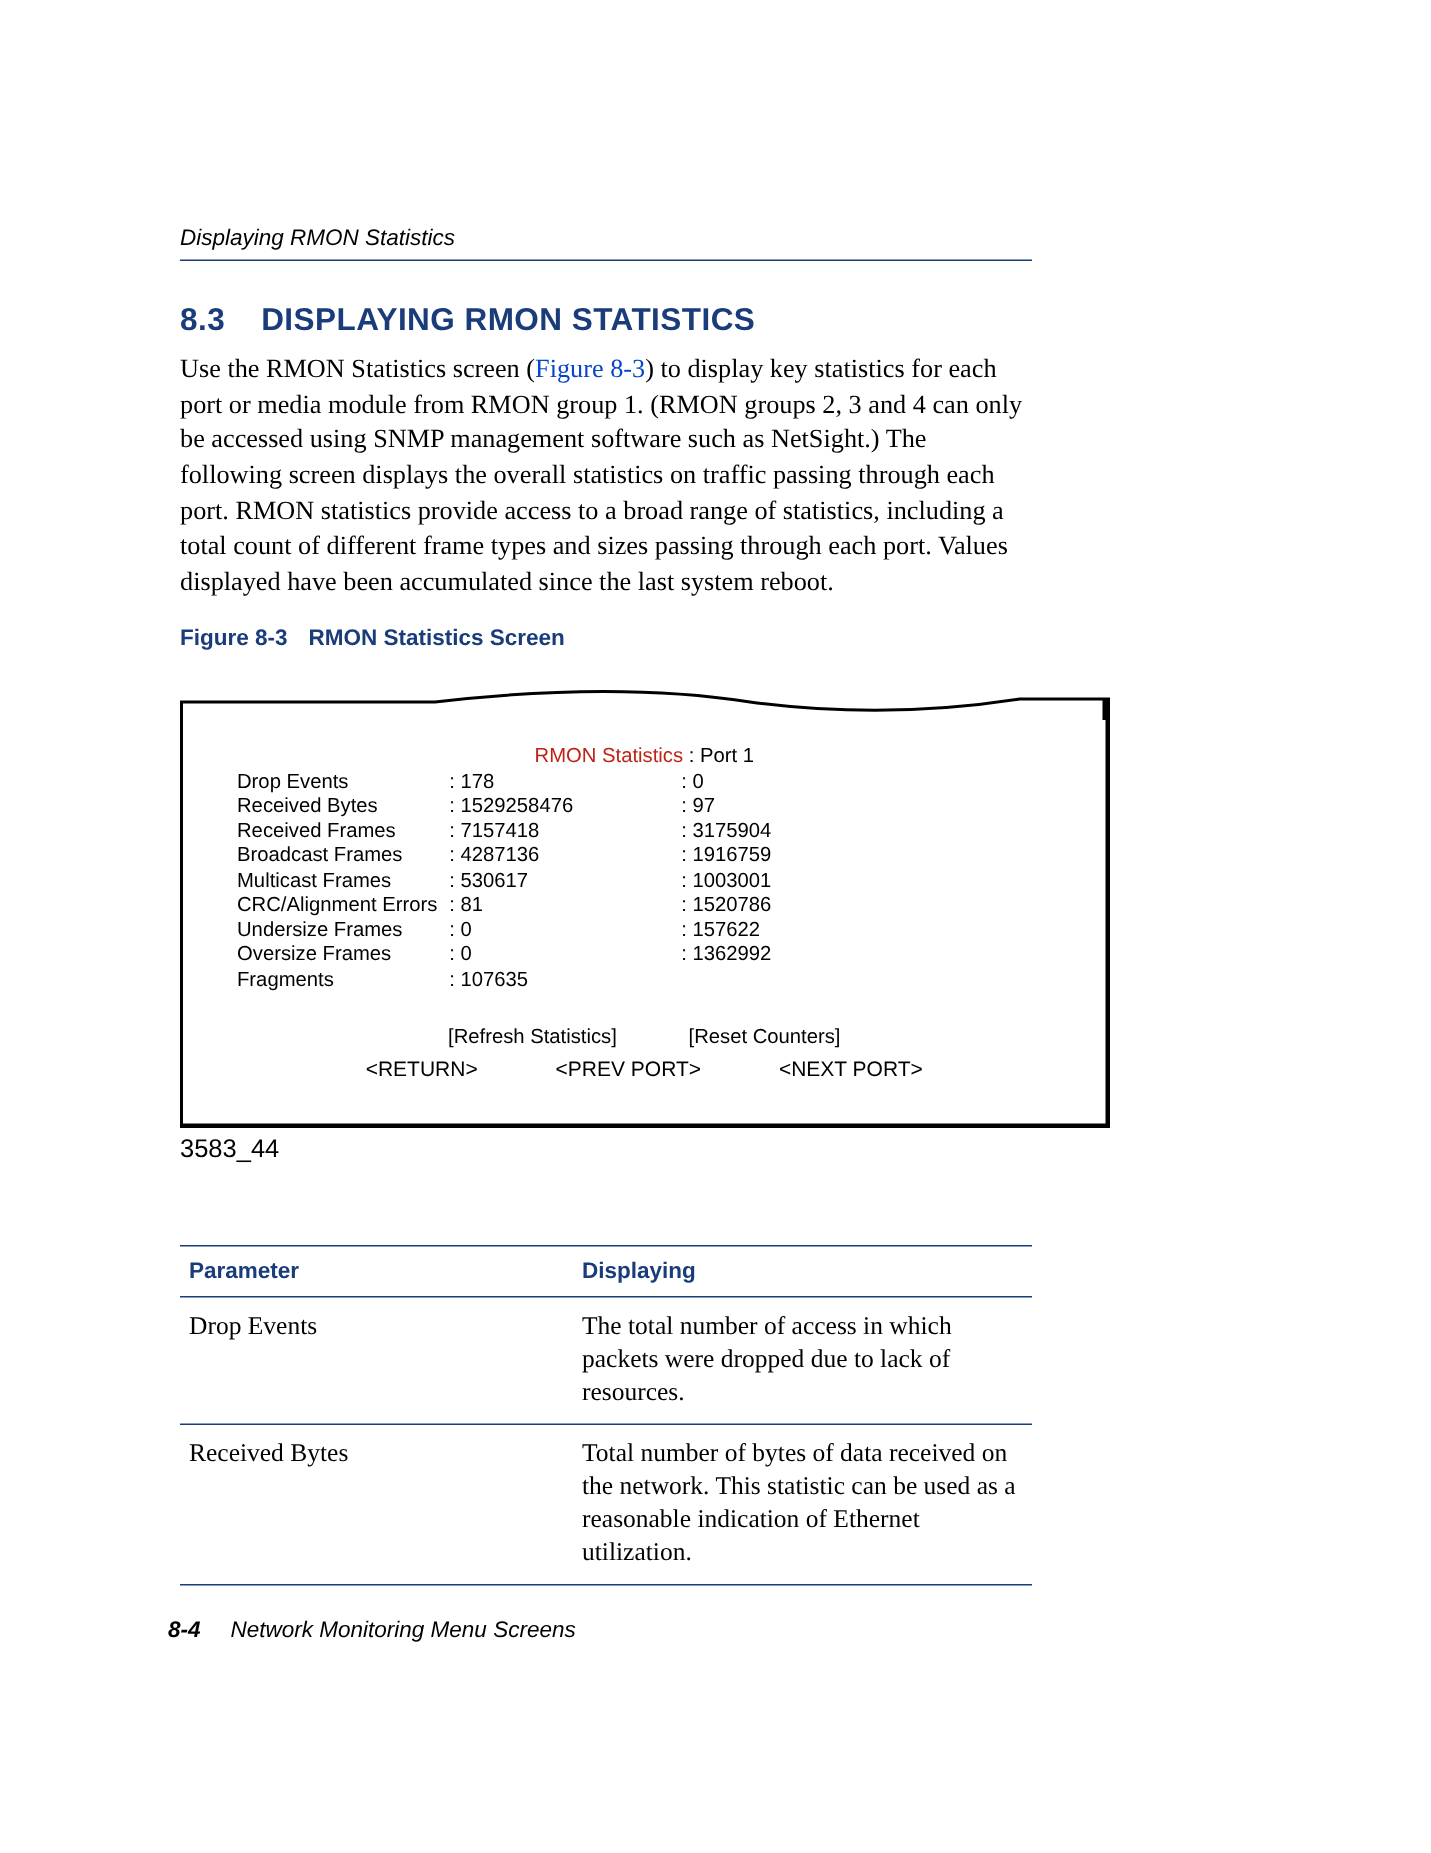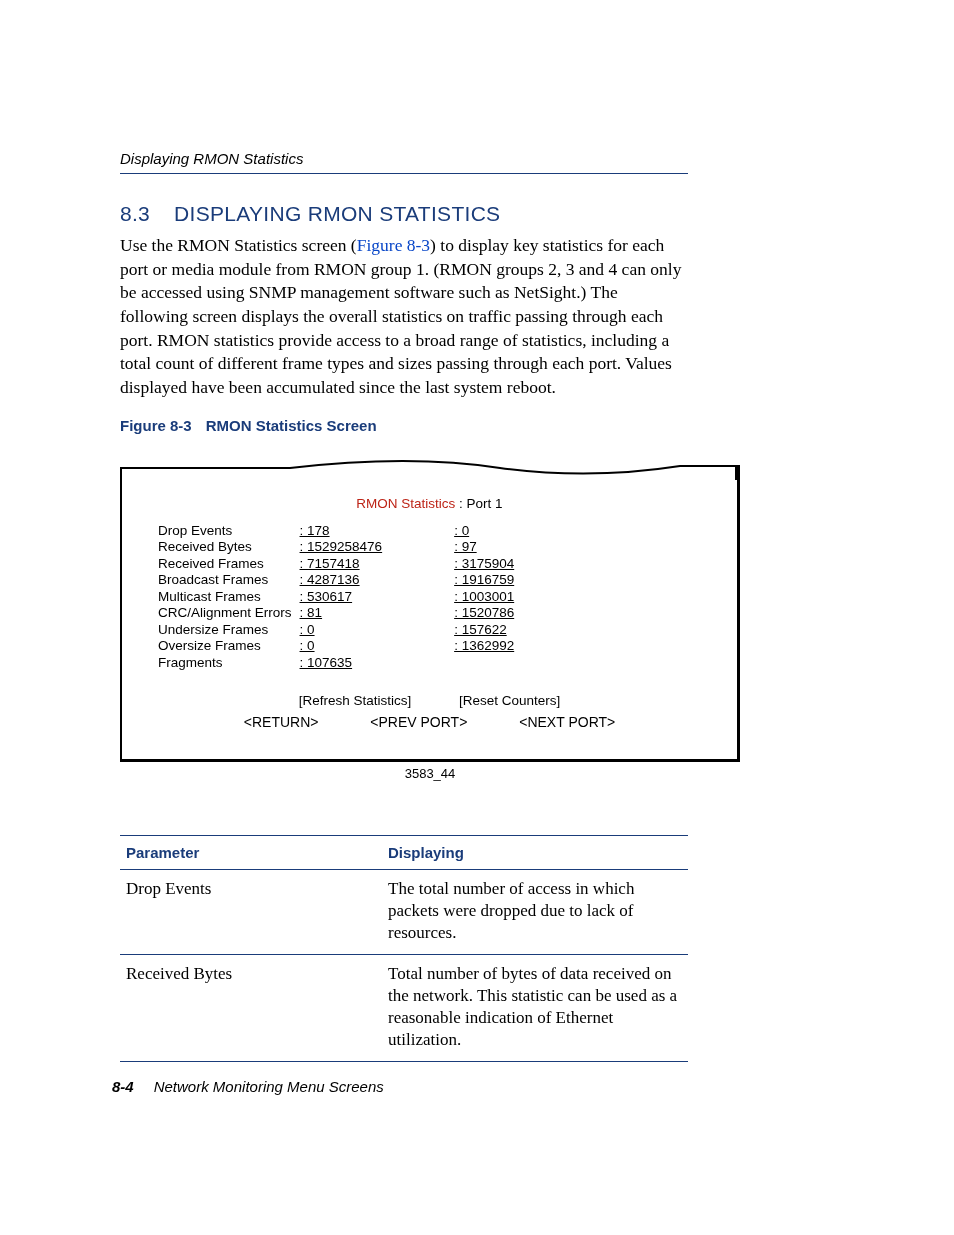--- a/index.html
+++ b/index.html
@@ -19,21 +19,21 @@
   .running-header {
     font-style: italic;
     font-family: Arial, Helvetica, sans-serif;
     font-size: 15px;
     border-bottom: 1.5px solid #1a3c7a;
     padding-bottom: 6px;
     margin-bottom: 28px;
   }
   .section-heading {
     font-family: Arial, Helvetica, sans-serif;
-    font-weight: normal;
+    font-weight: bold;
     color: #1a3c7a;
     font-size: 21px;
     letter-spacing: 0.3px;
     margin-bottom: 8px;
   }
   .section-heading .num { margin-right: 24px; }
   .body-para {
     font-size: 17.5px;
     line-height: 1.35;
     margin: 0 0 18px 0;
@@ -65,49 +65,49 @@
     line-height: 1.22;
     position: relative;
   }
   .screen-top {
     position: relative;
     height: 22px;
     margin-bottom: -10px;
   }
   .screen-top svg { display:block; }
 
-  .screen-title { text-align: center; margin-bottom: 10px; }
+  .screen-title { text-align: center; margin-bottom: 0; }
   .screen-title .red { color: #bd2417; }
 
   .stats-cols {
     display: flex;
     justify-content: flex-start;
     gap: 22px;
   }
   .stats-group { display:flex; }
   .stats-labels { white-space: pre; }
-  .stats-vals   { white-space: pre; margin-left: 8px; text-decoration: underline; }
+  .stats-vals   { white-space: pre; margin-left: 8px; }
 
   .screen-actions-1 {
     text-align: center;
     margin-top: 22px;
     font-size: 13.5px;
   }
   .screen-actions-1 span { margin: 0 22px; }
   .screen-actions-2 {
     text-align: center;
     margin-top: 4px;
     font-size: 14px;
   }
   .screen-actions-2 span { margin: 0 24px; }
 
   .figure-id {
     font-family: Arial, Helvetica, sans-serif;
-    font-size: 13px;
-    text-align: center;
+    font-size: 17px;
+    text-align: left;
     width: 620px;
     margin: 4px auto 0 auto;
   }
 
   
   .param-table {
     width: 100%;
     border-collapse: collapse;
     margin-top: 54px;
     font-size: 17px;

